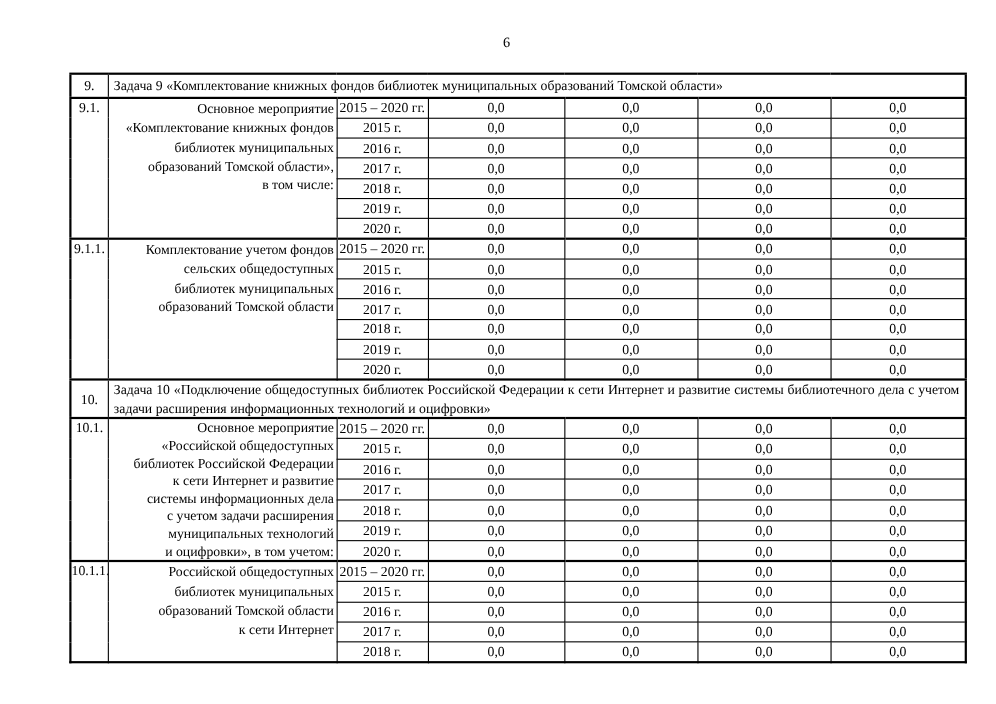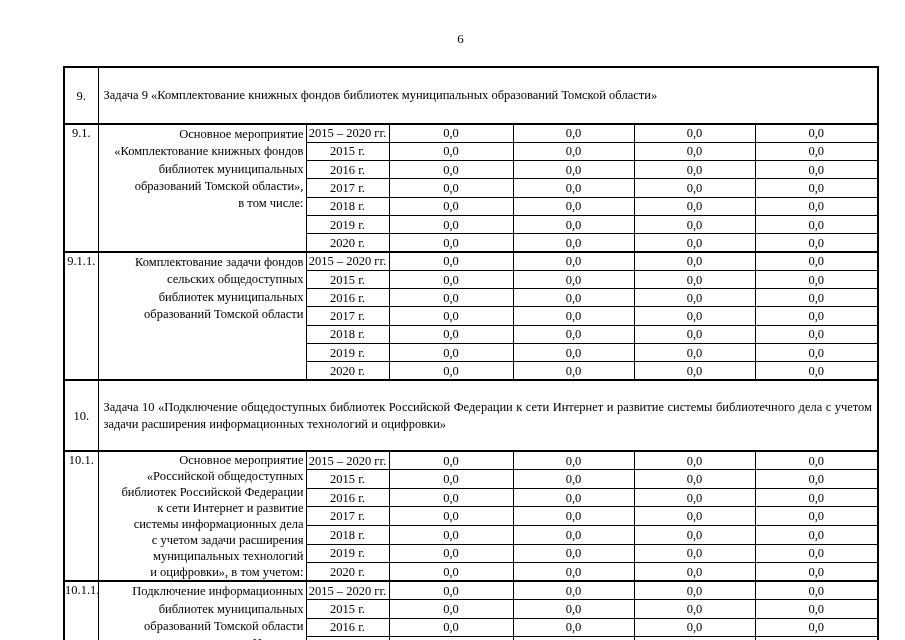--- a/index.html
+++ b/index.html
@@ -39,21 +39,21 @@
     font-size: 12.5px;
     padding: 0;
     overflow: hidden;
   }
   tr.task-row td {
     height: 19px;
     vertical-align: middle;
   }
   td.task-text {
     text-align: justify;
-    padding: 18px 5px;
+    padding: 0 5px;
     line-height: 16.5px;
   }
   td.num {
     text-align: center;
     vertical-align: top;
     padding-top: 1px;
   }
   td.desc {
     vertical-align: top;
     text-align: right;
@@ -155,21 +155,21 @@
         <tr class="year-row">
           <td class="period">2020 г.</td>
           <td class="val">0,0</td>
           <td class="val">0,0</td>
           <td class="val">0,0</td>
           <td class="val">0,0</td>
         </tr>
         <tr class="year-row block-start">
           <td rowspan="7" class="num">9.1.1.</td>
           <td rowspan="7" class="desc">
-            <div class="desc-line">Комплектование задачи фондов</div>
+            <div class="desc-line">Комплектование учетом фондов</div>
             <div class="desc-line">сельских общедоступных</div>
             <div class="desc-line">библиотек муниципальных</div>
             <div class="desc-line">образований Томской области</div>
           </td>
           <td class="period">2015 – 2020 гг.</td>
           <td class="val">0,0</td>
           <td class="val">0,0</td>
           <td class="val">0,0</td>
           <td class="val">0,0</td>
         </tr>
@@ -275,21 +275,21 @@
         <tr class="year-row">
           <td class="period">2020 г.</td>
           <td class="val">0,0</td>
           <td class="val">0,0</td>
           <td class="val">0,0</td>
           <td class="val">0,0</td>
         </tr>
         <tr class="year-row block-start">
           <td rowspan="5" class="num">10.1.1.</td>
           <td rowspan="5" class="desc">
-            <div class="desc-line">Подключение информационных</div>
+            <div class="desc-line">Российской общедоступных</div>
             <div class="desc-line">библиотек муниципальных</div>
             <div class="desc-line">образований Томской области</div>
             <div class="desc-line">к сети Интернет</div>
           </td>
           <td class="period">2015 – 2020 гг.</td>
           <td class="val">0,0</td>
           <td class="val">0,0</td>
           <td class="val">0,0</td>
           <td class="val">0,0</td>
         </tr>

